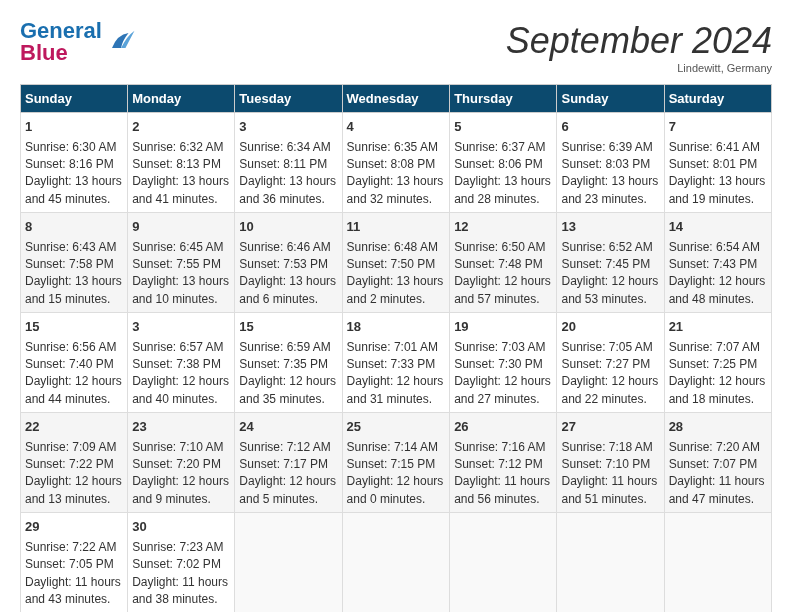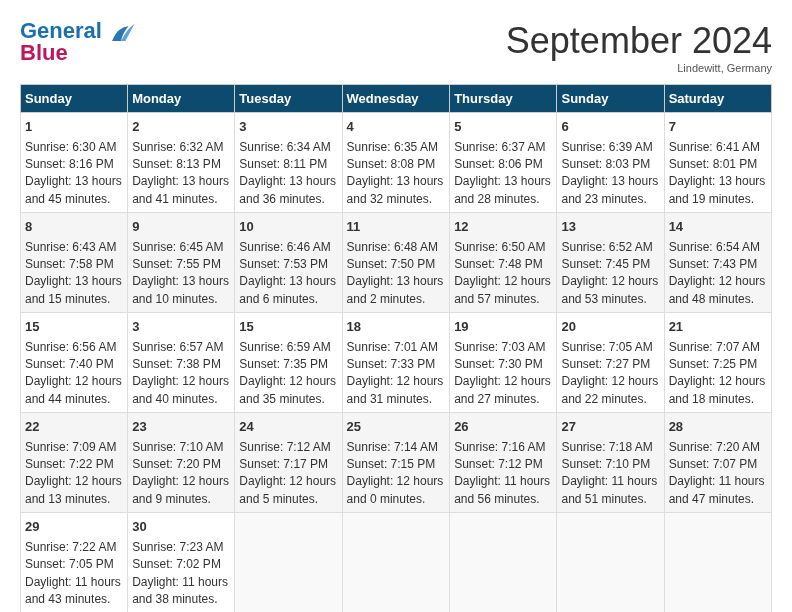--- a/index.html
+++ b/index.html
@@ -11,21 +11,21 @@
       padding: 20px;
     }
     .header {
       display: flex;
       justify-content: space-between;
       align-items: flex-start;
       margin-bottom: 10px;
     }
     .logo {
       display: flex;
-      align-items: flex-start;
+      align-items: center;
       gap: 4px;
     }
     .logo-text {
       font-size: 22px;
       font-weight: bold;
       color: #333;
       line-height: 1;
     }
     .logo-text span {
       color: #1a6faf;
@@ -34,20 +34,21 @@
       width: 30px;
       height: 30px;
     }
     .title-block {
       text-align: right;
     }
     .month-title {
       font-size: 36px;
       font-weight: normal;
       color: #333;
+      font-style: italic;
     }
     .location {
       font-size: 11px;
       color: #555;
     }
     table {
       width: 100%;
       border-collapse: collapse;
       font-size: 11px;
     }

